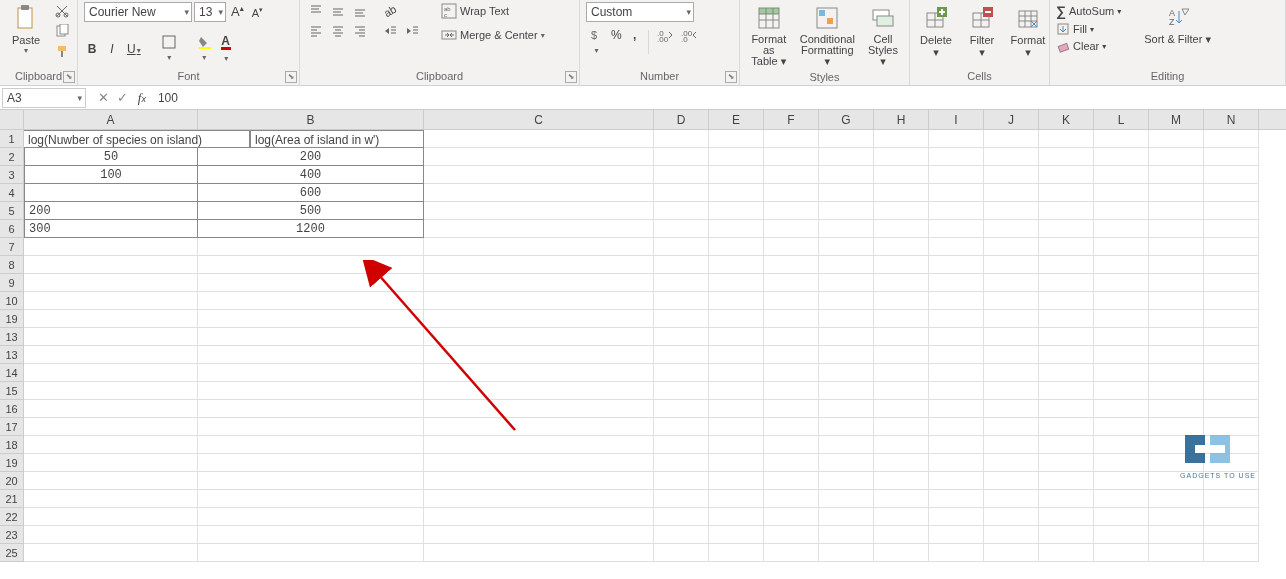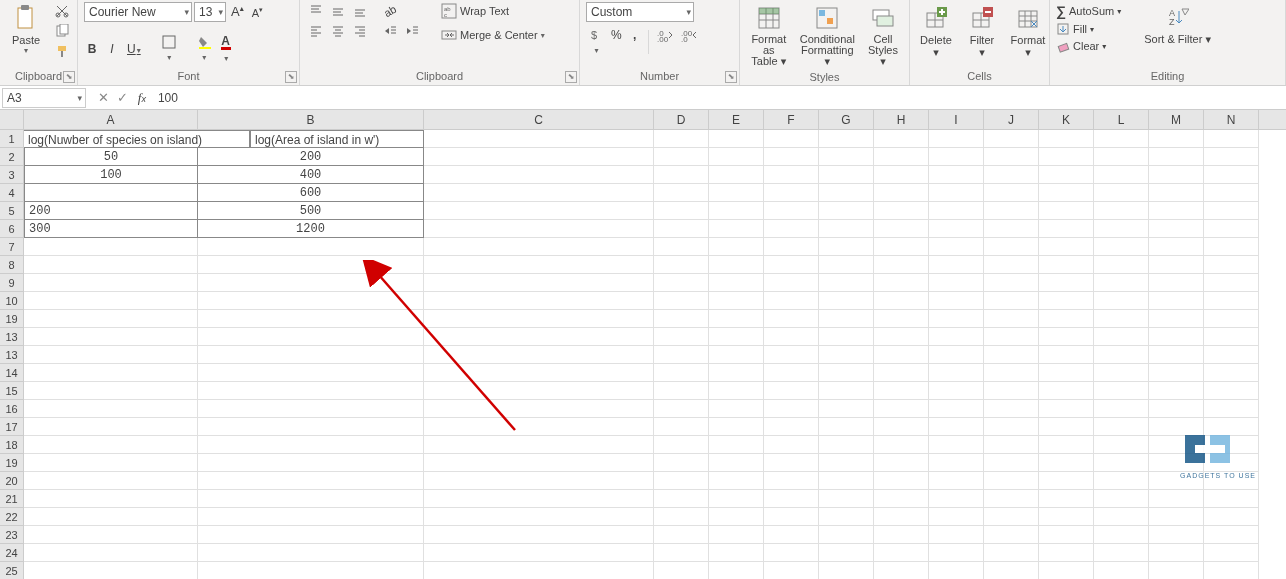--- a/index.html
+++ b/index.html
@@ -830,37 +830,20 @@
         <div class="cell" style="width: 55px;"></div>
         <div class="cell" style="width: 55px;"></div>
         <div class="cell" style="width: 55px;"></div>
         <div class="cell" style="width: 55px;"></div>
         <div class="cell" style="width: 55px;"></div>
         <div class="cell" style="width: 55px;"></div>
         <div class="cell" style="width: 55px;"></div>
         <div class="cell" style="width: 55px;"></div>
       </div>
       <div class="row">
-        <div class="row-h">24</div>
-        <div class="cell" style="width: 174px;"></div>
-        <div class="cell" style="width: 226px;"></div>
-        <div class="cell" style="width: 230px;"></div>
-        <div class="cell" style="width: 55px;"></div>
-        <div class="cell" style="width: 55px;"></div>
-        <div class="cell" style="width: 55px;"></div>
-        <div class="cell" style="width: 55px;"></div>
-        <div class="cell" style="width: 55px;"></div>
-        <div class="cell" style="width: 55px;"></div>
-        <div class="cell" style="width: 55px;"></div>
-        <div class="cell" style="width: 55px;"></div>
-        <div class="cell" style="width: 55px;"></div>
-        <div class="cell" style="width: 55px;"></div>
-        <div class="cell" style="width: 55px;"></div>
-      </div>
-      <div class="row">
         <div class="row-h">25</div>
         <div class="cell" style="width: 174px;"></div>
         <div class="cell" style="width: 226px;"></div>
         <div class="cell" style="width: 230px;"></div>
         <div class="cell" style="width: 55px;"></div>
         <div class="cell" style="width: 55px;"></div>
         <div class="cell" style="width: 55px;"></div>
         <div class="cell" style="width: 55px;"></div>
         <div class="cell" style="width: 55px;"></div>
         <div class="cell" style="width: 55px;"></div>

